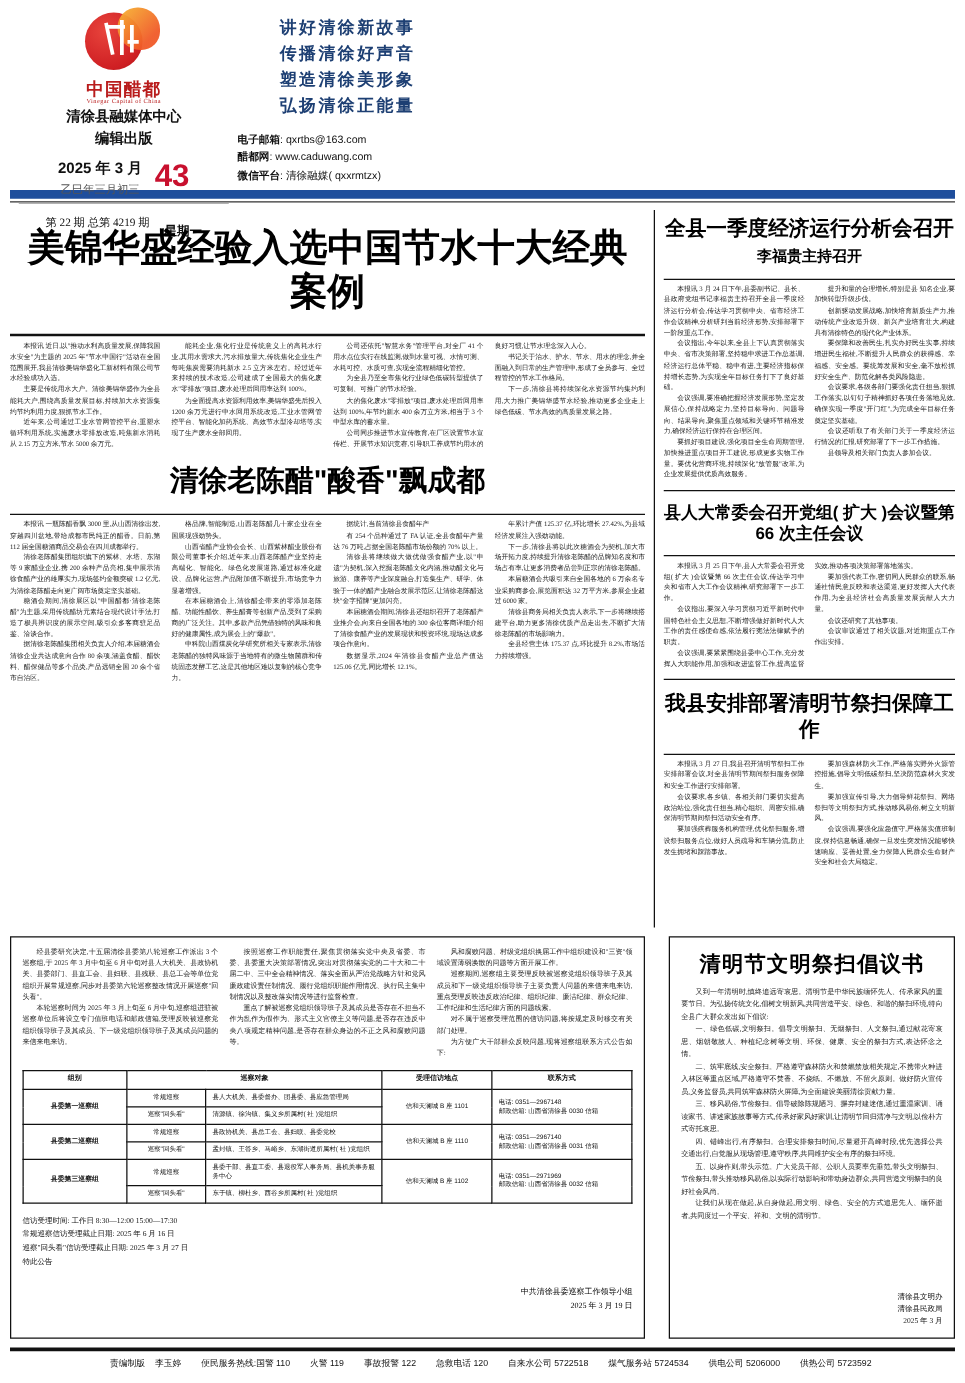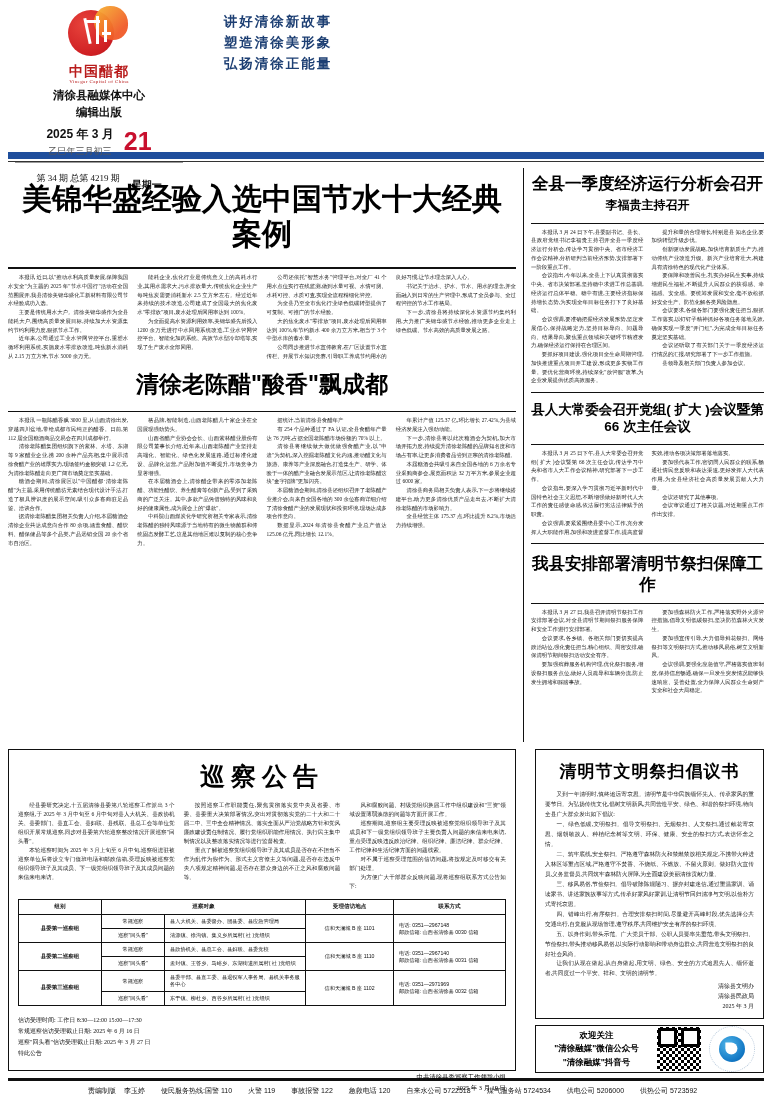--- a/index.html
+++ b/index.html
@@ -18,21 +18,21 @@
   .logo-circle { position:absolute; left: 8px; top: 4px; width: 46px; height: 46px; border-radius:50%;
     background: radial-gradient(circle at 35% 32%, #e8443c 0%, #cf1f23 70%, #ab1418 100%); }
   .logo-blob { position:absolute; left: 34px; top: 0px; width: 34px; height: 34px; border-radius: 48% 52% 45% 55%;
     background: linear-gradient(135deg,#f7b733 0%, #f05a28 75%); opacity:.95; }
   .logo-glyph { position:absolute; left: 22px; top: 10px; width: 32px; height: 30px; }
   .logo-glyph i { position:absolute; background:#fff; display:block; }
   .logo-cn { font-size: 14px; font-weight: bold; color:#b91c1c; letter-spacing:1px; line-height:1.1;
     font-family:Liberation Sans, sans-serif; }
   .logo-en { font-size: 5px; color:#b91c1c; letter-spacing:.4px; margin-bottom:3px; }
   .mh-pub { font-size: 11.5px; font-weight: bold; line-height: 1.45; color:#111;
-            font-family:Liberation Sans, sans-serif; }
+            font-family:Liberation Mono, monospace; }
   .mh-datebar { display:flex; align-items:center; justify-content:center; gap:10px; margin-top:5px; }
   .mh-dcol { text-align:center; }
   .mh-date { font-size: 12px; font-weight:bold; color:#111; font-family:"Liberation Sans", sans-serif; }
   .mh-lunar { font-size: 9px; color:#555; margin-top:2px; }
   .mh-daynum { font-size: 25px; font-weight: bold; color:#c8102e; line-height:1;
                font-family:"Liberation Sans", sans-serif; }
   .mh-weekday { font-size: 10px; font-weight:bold; color:#111; margin-top: 8px;
                 font-family:"Liberation Sans", sans-serif; }
   .mh-issue-row { display:flex; align-items:center; justify-content:center; gap:12px; margin-top:4px;
                   border-top:1px solid #999; padding-top:3px; width:168px; margin-left:auto; margin-right:auto;}
@@ -151,35 +151,50 @@
       <div class="logo-cn">中国醋都</div>
       <div class="logo-en">Vinegar Capital of China</div>
       <div class="mh-pub">清徐县融媒体中心</div>
       <div class="mh-pub">编辑出版</div>
       <div class="mh-datebar">
         <div class="mh-dcol">
           <div class="mh-date">2025 年 3 月</div>
           <div class="mh-lunar">乙巳年三月初三</div>
         </div>
         <div class="mh-dcol">
-          <div class="mh-daynum">21</div>
+          <div class="mh-daynum">43</div>
         </div>
       </div>
       <div class="mh-issue-row">
-        <div class="mh-issue">第 34 期 总第 4219 期</div>
+        <div class="mh-issue">第 22 期 总第 4219 期</div>
         <div class="mh-weekday" style="margin-top:12px">星期一</div>
       </div>
     </div>
 
 
     <div class="mh-right">
       <div class="slogan">
         <div>讲好清徐新故事</div>
+        <div>传播清徐好声音</div>
         <div>塑造清徐美形象</div>
         <div>弘扬清徐正能量</div>
+      </div>
+      <div class="contacts">
+        <div>
+          <b>电子邮箱</b>:
+          <span>qxrtbs@163.com</span>
+        </div>
+        <div>
+          <b>醋都网</b>:
+          <span>www.caduwang.com</span>
+        </div>
+        <div>
+          <b>微信平台</b>:
+          <span>清徐融媒( qxxrmtzx)</span>
+        </div>
       </div>
     </div>
   </div>
 
   <div class="blue-bar"></div>
   <div class="thin-rule"></div>
 
   <div class="body-grid">
 
     <div class="col-main">
@@ -266,21 +281,20 @@
         <p>要加强森林防火工作,严格落实野外火源管控措施,倡导文明低碳祭扫,坚决防范森林火灾发生。</p>
         <p>要加强宣传引导,大力倡导鲜花祭扫、网络祭扫等文明祭扫方式,推动移风易俗,树立文明新风。</p>
         <p>会议强调,要强化应急值守,严格落实值班制度,保持信息畅通,确保一旦发生突发情况能够快速响应、妥善处置,全力保障人民群众生命财产安全和社会大局稳定。</p>
       </div>
     </div>
   </div>
 
   <div class="bottom-grid">
 
     <div class="bl-box">
-      <div class="notice-hl">巡察公告</div>
 
       <div class="artbody cols3" style="font-size:5.6px;">
         <p>经县委研究决定,十五届清徐县委第八轮巡察工作派出 3 个巡察组,于 2025 年 3 月中旬至 6 月中旬对县人大机关、县政协机关、县委部门、县直工会、县妇联、县残联、县总工会等单位党组织开展常规巡察,同步对县委第六轮巡察整改情况开展巡察"回头看"。</p>
         <p>本轮巡察时间为 2025 年 3 月上旬至 6 月中旬,巡察组进驻被巡察单位后将设立专门值班电话和邮政信箱,受理反映被巡察党组织领导班子及其成员、下一级党组织领导班子及其成员问题的来信来电来访。</p>
         <p>按照巡察工作职能责任,聚焦贯彻落实党中央及省委、市委、县委重大决策部署情况,突出对贯彻落实党的二十大和二十届二中、三中全会精神情况、落实全面从严治党战略方针和党风廉政建设责任制情况、履行党组织职能作用情况、执行民主集中制情况以及整改落实情况等进行监督检查。</p>
         <p>重点了解被巡察党组织领导班子及其成员是否存在不担当不作为乱作为假作为、形式主义官僚主义等问题,是否存在违反中央八项规定精神问题,是否存在群众身边的不正之风和腐败问题等。</p>
         <p>风和腐败问题、村级党组织换届工作中组织建设和"三资"领域设置薄弱涣散的问题等方面开展工作。</p>
         <p>巡察期间,巡察组主要受理反映被巡察党组织领导班子及其成员和下一级党组织领导班子主要负责人问题的来信来电来访,重点受理反映违反政治纪律、组织纪律、廉洁纪律、群众纪律、工作纪律和生活纪律方面的问题线索。</p>
         <p>对不属于巡察受理范围的信访问题,将按规定及时移交有关部门处理。</p>
         <p>为方便广大干部群众反映问题,现将巡察组联系方式公告如下:</p>
@@ -368,31 +382,20 @@
           <p>五、以身作则,带头示范。广大党员干部、公职人员要率先垂范,带头文明祭扫、节俭祭扫,带头推动移风易俗,以实际行动影响和带动身边群众,共同营造文明祭扫的良好社会风尚。</p>
           <p>让我们从现在做起,从自身做起,用文明、绿色、安全的方式追思先人、缅怀逝者,共同度过一个平安、祥和、文明的清明节。</p>
         </div>
         <div class="sig" style="font-size:6px; line-height:1.6;">
           <div>清徐县文明办</div>
           <div>清徐县民政局</div>
           <div>2025 年 3 月</div>
         </div>
       </div>
 
-      <div class="qr-panel">
-        <div class="qr-text">
-          <div>欢迎关注</div>
-          <div>"清徐融媒"微信公众号</div>
-          <div>"清徐融媒"抖音号</div>
-        </div>
-        <div class="qr-img"></div>
-        <div class="dy-img">
-          <div class="dy-core"></div>
-        </div>
-      </div>
     </div>
   </div>
 
   <div class="footer-rule"></div>
   <div class="footer">
     <span class="fi">
       <span>责编制版</span>
       <span>李玉婷</span>
     </span>
     <span>便民服务热线:国警 110</span>

